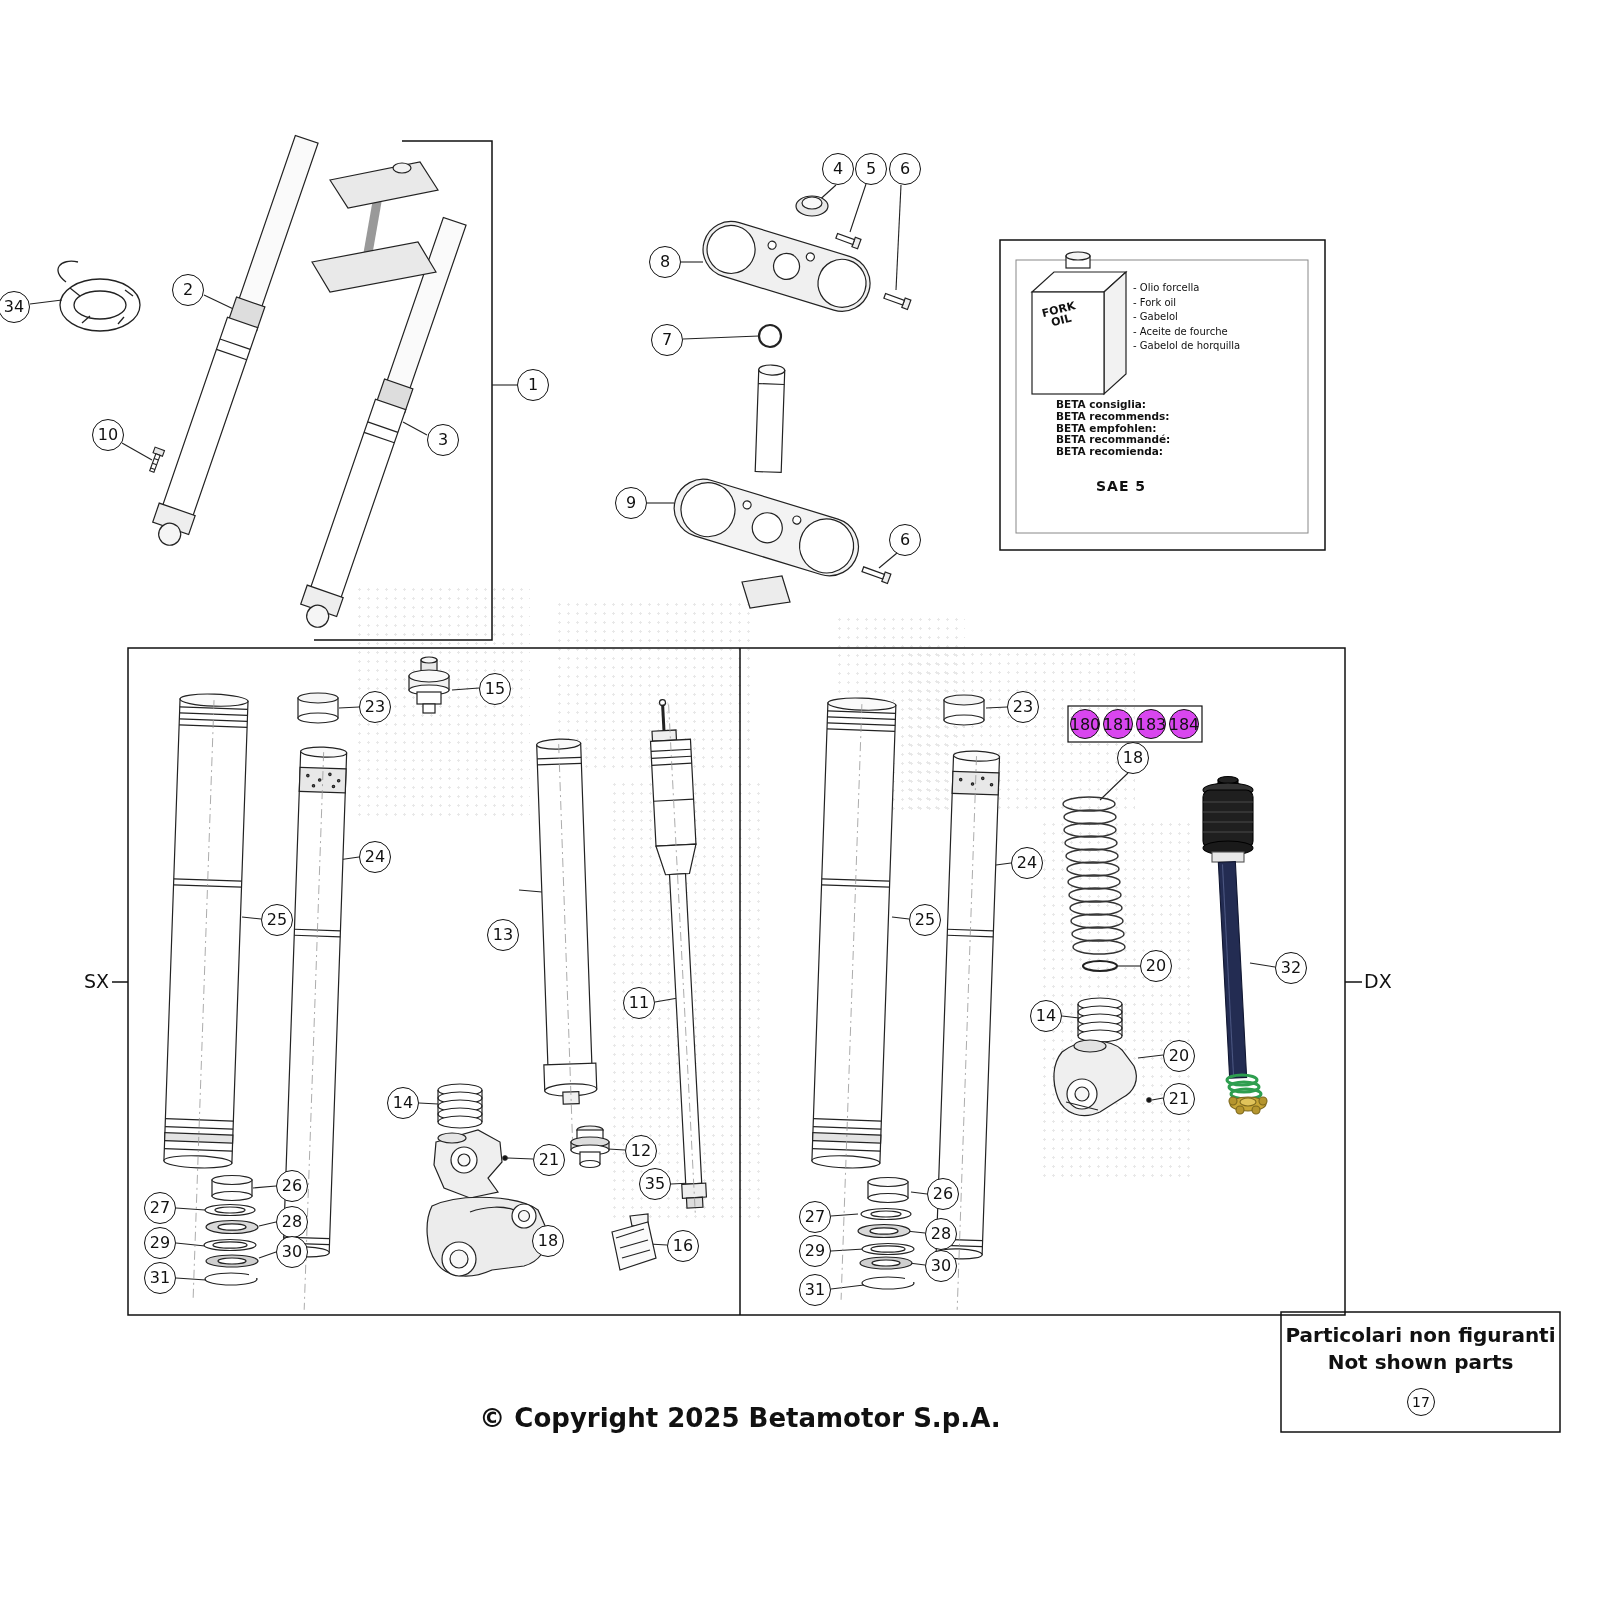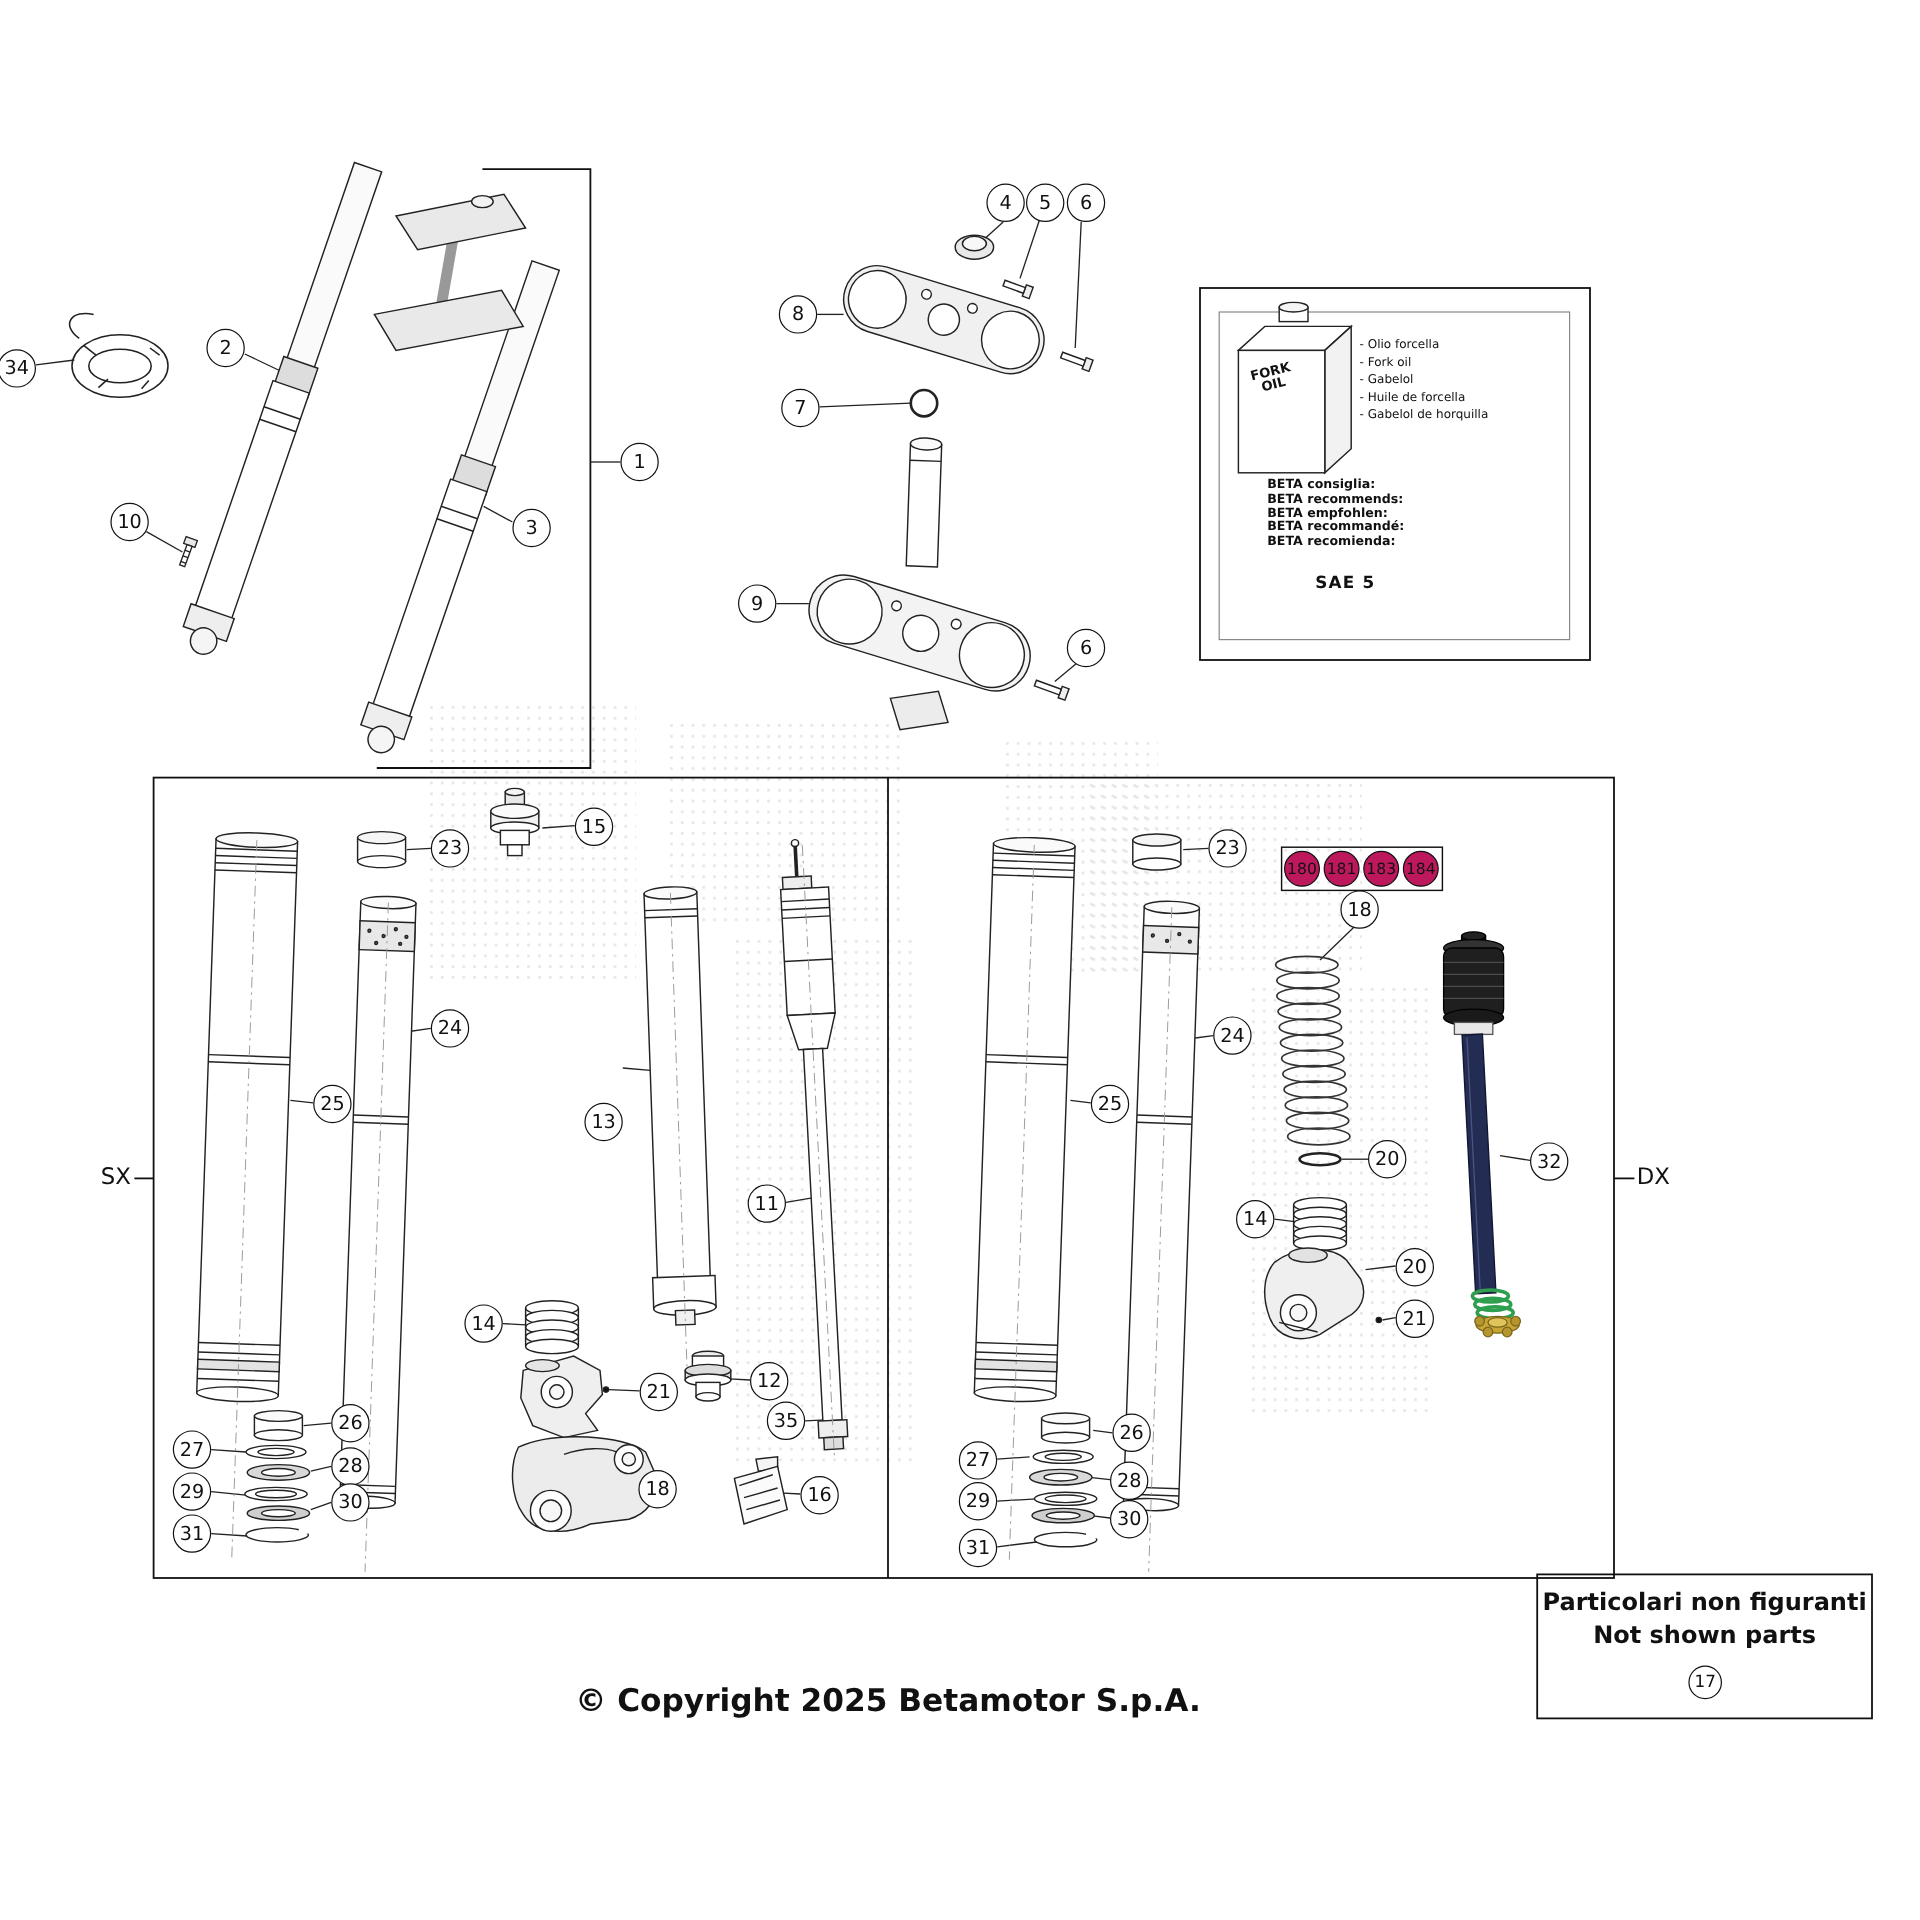--- a/index.html
+++ b/index.html
@@ -7,22 +7,22 @@
           font-family:"DejaVu Sans",sans-serif;color:#111;overflow:hidden;}
   svg.art{position:absolute;left:0;top:0;z-index:1;}
   .watermark{position:absolute;z-index:0;opacity:0.20;pointer-events:none;
              background-image:radial-gradient(circle,#8a8a8a 1.1px,transparent 1.35px);
              background-size:9px 9px;}
   .callout{position:absolute;width:32px;height:32px;border:1.6px solid #111;border-radius:50%;
            background:#fff;display:flex;align-items:center;justify-content:center;
            font-size:16px;line-height:1;box-sizing:border-box;z-index:5;}
   .callout.small{width:28px;height:28px;font-size:14px;}
   .kit-circle{position:absolute;width:30px;height:30px;border:1.4px solid #111;border-radius:50%;
-           background:#be185d;display:flex;align-items:center;justify-content:center;
-           font-size:13px;box-sizing:border-box;z-index:5;}
+           background:#d946ef;display:flex;align-items:center;justify-content:center;
+           font-size:16px;box-sizing:border-box;z-index:5;}
   .label{position:absolute;z-index:4;}
   .side-label{font-size:19px;font-weight:500;}
   .oil-names{left:1133px;top:281px;font-size:10px;line-height:14.5px;}
   .oil-reco{left:1056px;top:399px;font-size:10.5px;line-height:11.8px;font-weight:600;}
   .oil-grade{left:1096px;top:478px;font-size:14px;font-weight:600;letter-spacing:1px;}
   .bottle-label{left:1041px;top:304px;width:38px;font-size:11px;font-weight:700;line-height:11px;
                 text-align:center;transform:rotate(-14deg);}
   .copyright{left:420px;top:1403px;width:640px;text-align:center;font-size:26px;font-weight:700;}
   .notshown{left:1283px;top:1322px;width:275px;text-align:center;font-size:20px;font-weight:700;line-height:27px;}
 </style>
@@ -512,21 +512,21 @@
 
   <div class="label side-label" style="left:84px;top:970px">SX</div>
   <div class="label side-label" style="left:1364px;top:970px">DX</div>
 
   <div class="label bottle-label">FORK OIL</div>
 
   <div class="label oil-names">
     <div>- Olio forcella</div>
     <div>- Fork oil</div>
     <div>- Gabelol</div>
-    <div>- Huile de forcella</div>
+    <div>- Aceite de fourche</div>
     <div>- Gabelol de horquilla</div>
   </div>
 
   <div class="label oil-reco">
     <div>BETA consiglia:</div>
     <div>BETA recommends:</div>
     <div>BETA empfohlen:</div>
     <div>BETA recommandé:</div>
     <div>BETA recomienda:</div>
   </div>

